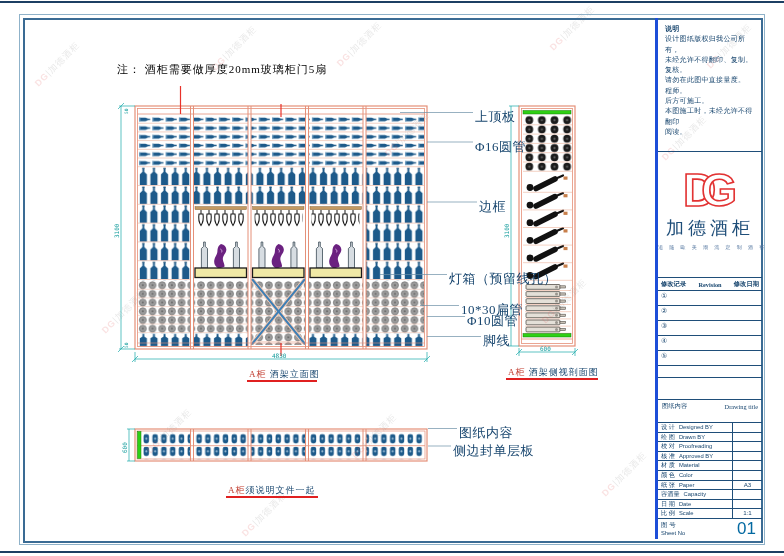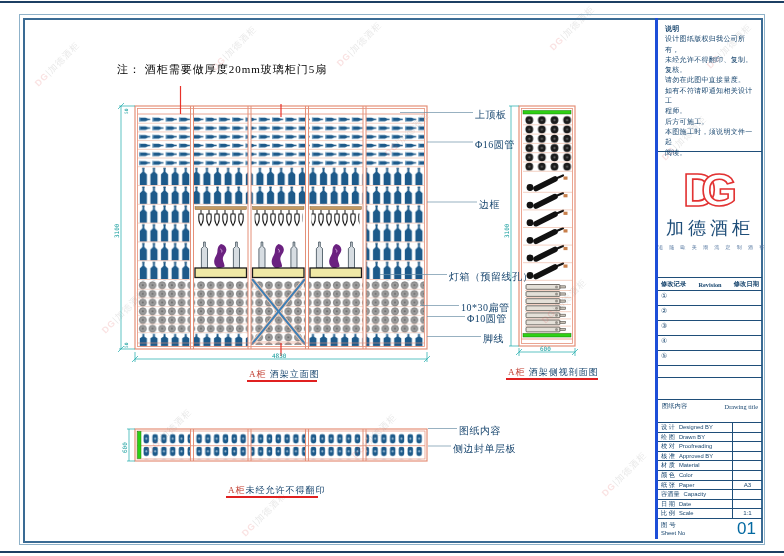--- a/index.html
+++ b/index.html
@@ -7,21 +7,21 @@
         font-family:"Liberation Serif","DejaVu Serif",serif;}
   .abs{position:absolute;}
   
   .topbar{position:absolute;left:0;top:1px;width:100%;height:2px;background:#1c3f63;}
   .botbar{position:absolute;left:0;top:551px;width:100%;height:2px;background:#1c3f63;}
   .frame-outer{position:absolute;left:19px;top:14px;width:744px;height:529px;border:1px solid #8fb2c9;}
   .frame-inner{position:absolute;left:23px;top:18px;width:736px;height:521px;border:2px solid #3a6b94;}
   
   .note{position:absolute;left:117px;top:62px;font-size:11px;color:#000000;letter-spacing:1px;}
   
-  .lbl{position:absolute;font-size:10px;color:#17456e;white-space:nowrap;letter-spacing:0.5px;}
+  .lbl{position:absolute;font-size:13px;color:#17456e;white-space:nowrap;letter-spacing:0.5px;}
   .dim{position:absolute;font-size:6px;color:#0f9a9a;white-space:nowrap;font-family:"DejaVu Sans Mono",monospace;}
   .dim.v{transform:rotate(-90deg);transform-origin:left top;}
   .dim.tiny{font-size:4.5px;}
   
   .cap{position:absolute;font-size:9px;color:#17456e;white-space:nowrap;letter-spacing:1px;}
   .cap .pre{color:#c0392b;}
   .cap-ul{position:absolute;height:2px;background:#e02020;}
   
   .wm{position:absolute;transform:rotate(-45deg);opacity:0.17;font-size:9px;white-space:nowrap;
       letter-spacing:1px;pointer-events:none;font-family:"Liberation Sans",sans-serif;}
@@ -333,35 +333,34 @@
     <span class="pre">A柜</span><span> 酒架立面图</span>
   </div>
   <div class="cap-ul" style="left:247px;top:380px;width:70px"></div>
 
   <div class="cap" style="left:508px;top:366px">
     <span class="pre">A柜</span><span> 酒架侧视剖面图</span>
   </div>
   <div class="cap-ul" style="left:506px;top:378px;width:92px"></div>
 
   <div class="cap" style="left:228px;top:484px">
-    <span class="pre">A柜</span><span>未经允许不得翻印</span>
+    <span class="pre">A柜</span><span>须说明文件一起</span>
   </div>
   <div class="cap-ul" style="left:226px;top:496px;width:92px"></div>
 
   <div class="panel" style="border-left:3px solid #1d4ed8;">
     <div class="p-notes">
       <div style="font-weight:bold">说明</div>
       <div>设计图纸版权归我公司所有，</div>
       <div>未经允许不得翻印、复制。</div>
       <div>复核。</div>
       <div>请勿在此图中直接量度。</div>
-      <div>如有不符请即通知相关设计工</div>
       <div>程师。</div>
       <div>后方可施工。</div>
-      <div>本图施工时，须说明文件一起</div>
+      <div>本图施工时，未经允许不得翻印</div>
       <div>阅读。</div>
     </div>
     <div class="p-logo">
       <div class="dg-logo"><span class="d">D</span><span class="g">G</span></div>
       <div class="brand">加德酒柜</div>
       <div class="tagline">追 隨 歐 美 潮 流 定 制 酒 窖</div>
     </div>
     <div class="p-revhdr">
       <span>修改记录</span>
       <span>Revision</span>

